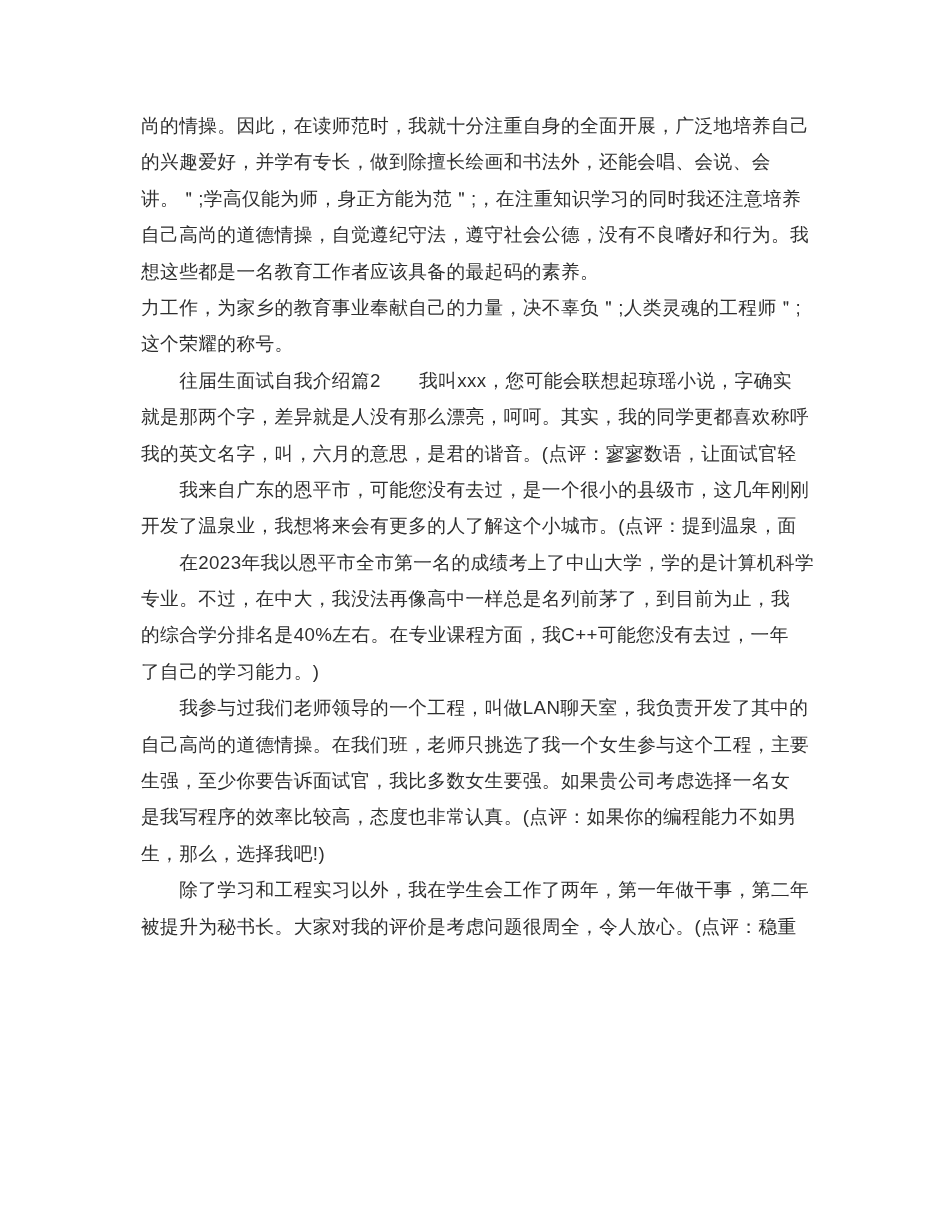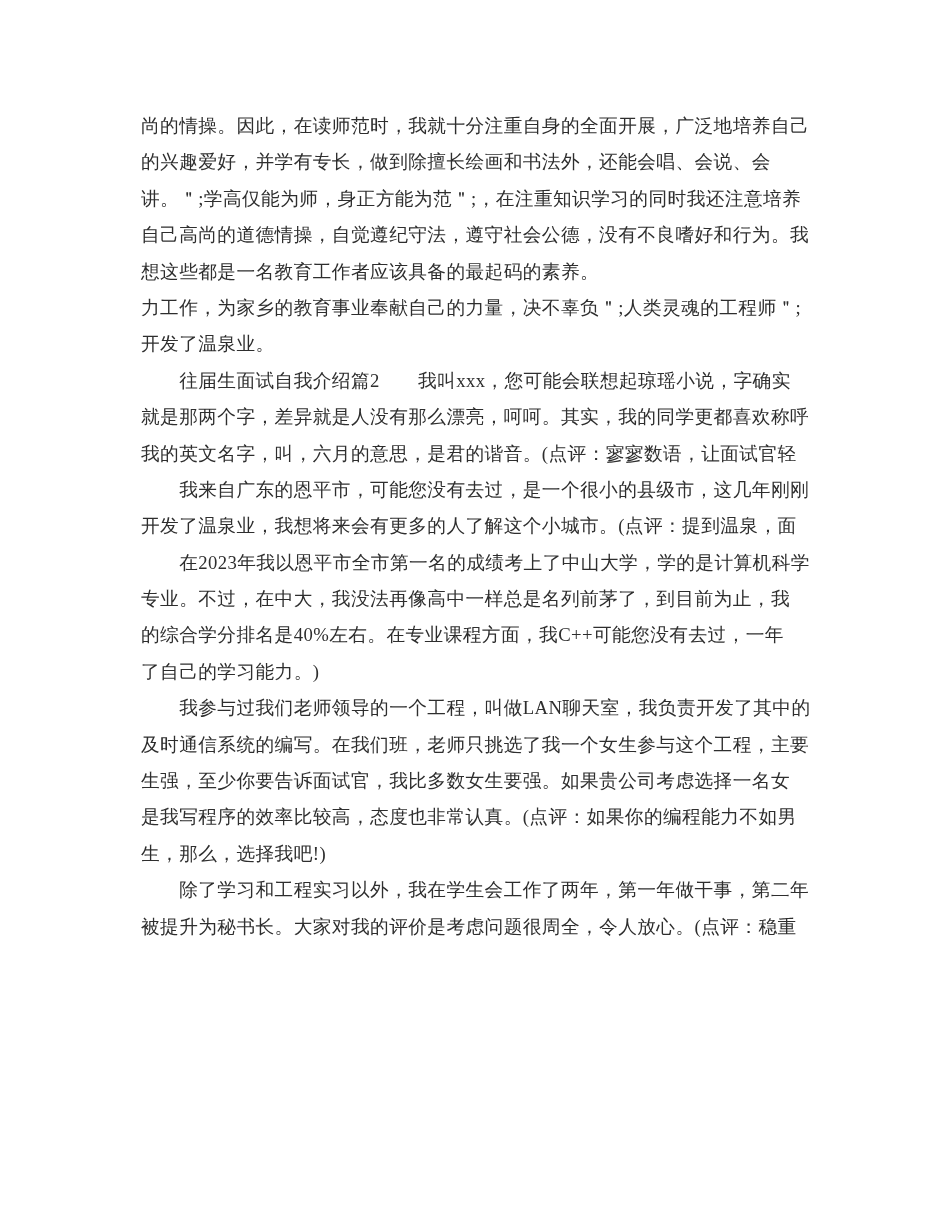--- a/index.html
+++ b/index.html
@@ -19,21 +19,21 @@
       top: 0;
       width: 950px;
       height: 1230px;
       background: #ffffff;
     }
     .content {
       position: absolute;
       left: 141px;
       top: 108px;
       width: 700px;
-      font-family: Liberation Serif, serif;
+      font-family: Liberation Sans, sans-serif;
       font-size: 18.7px;
       color: #2e2e2e;
       letter-spacing: 0.4px;
     }
     .para {
       margin: 0;
       padding: 0;
     }
     .line {
       height: 36.4px;
@@ -50,21 +50,21 @@
     <div class="para">
       <div class="line">尚的情操。因此，在读师范时，我就十分注重自身的全面开展，广泛地培养自己</div>
       <div class="line">的兴趣爱好，并学有专长，做到除擅长绘画和书法外，还能会唱、会说、会</div>
       <div class="line">讲。＂;学高仅能为师，身正方能为范＂;，在注重知识学习的同时我还注意培养</div>
       <div class="line">自己高尚的道德情操，自觉遵纪守法，遵守社会公德，没有不良嗜好和行为。我</div>
       <div class="line">想这些都是一名教育工作者应该具备的最起码的素养。</div>
     </div>
 
     <div class="para">
       <div class="line">力工作，为家乡的教育事业奉献自己的力量，决不辜负＂;人类灵魂的工程师＂;</div>
-      <div class="line">开发了温泉业。</div>
+      <div class="line">这个荣耀的称号。</div>
     </div>
 
     <div class="para">
       <div class="line">　　往届生面试自我介绍篇2　　我叫xxx，您可能会联想起琼瑶小说，字确实</div>
       <div class="line">就是那两个字，差异就是人没有那么漂亮，呵呵。其实，我的同学更都喜欢称呼</div>
       <div class="line">我的英文名字，叫，六月的意思，是君的谐音。(点评：寥寥数语，让面试官轻</div>
     </div>
 
     <div class="para">
       <div class="line">　　我来自广东的恩平市，可能您没有去过，是一个很小的县级市，这几年刚刚</div>
@@ -73,21 +73,21 @@
 
     <div class="para">
       <div class="line">　　在2023年我以恩平市全市第一名的成绩考上了中山大学，学的是计算机科学</div>
       <div class="line">专业。不过，在中大，我没法再像高中一样总是名列前茅了，到目前为止，我</div>
       <div class="line">的综合学分排名是40%左右。在专业课程方面，我C++可能您没有去过，一年</div>
       <div class="line">了自己的学习能力。)</div>
     </div>
 
     <div class="para">
       <div class="line">　　我参与过我们老师领导的一个工程，叫做LAN聊天室，我负责开发了其中的</div>
-      <div class="line">及时通信系统的编写。在我们班，老师只挑选了我一个女生参与这个工程，主要</div>
+      <div class="line">自己高尚的道德情操。在我们班，老师只挑选了我一个女生参与这个工程，主要</div>
       <div class="line">生强，至少你要告诉面试官，我比多数女生要强。如果贵公司考虑选择一名女</div>
       <div class="line">是我写程序的效率比较高，态度也非常认真。(点评：如果你的编程能力不如男</div>
       <div class="line">生，那么，选择我吧!)</div>
     </div>
 
     <div class="para">
       <div class="line">　　除了学习和工程实习以外，我在学生会工作了两年，第一年做干事，第二年</div>
       <div class="line">被提升为秘书长。大家对我的评价是考虑问题很周全，令人放心。(点评：稳重</div>
     </div>
 

